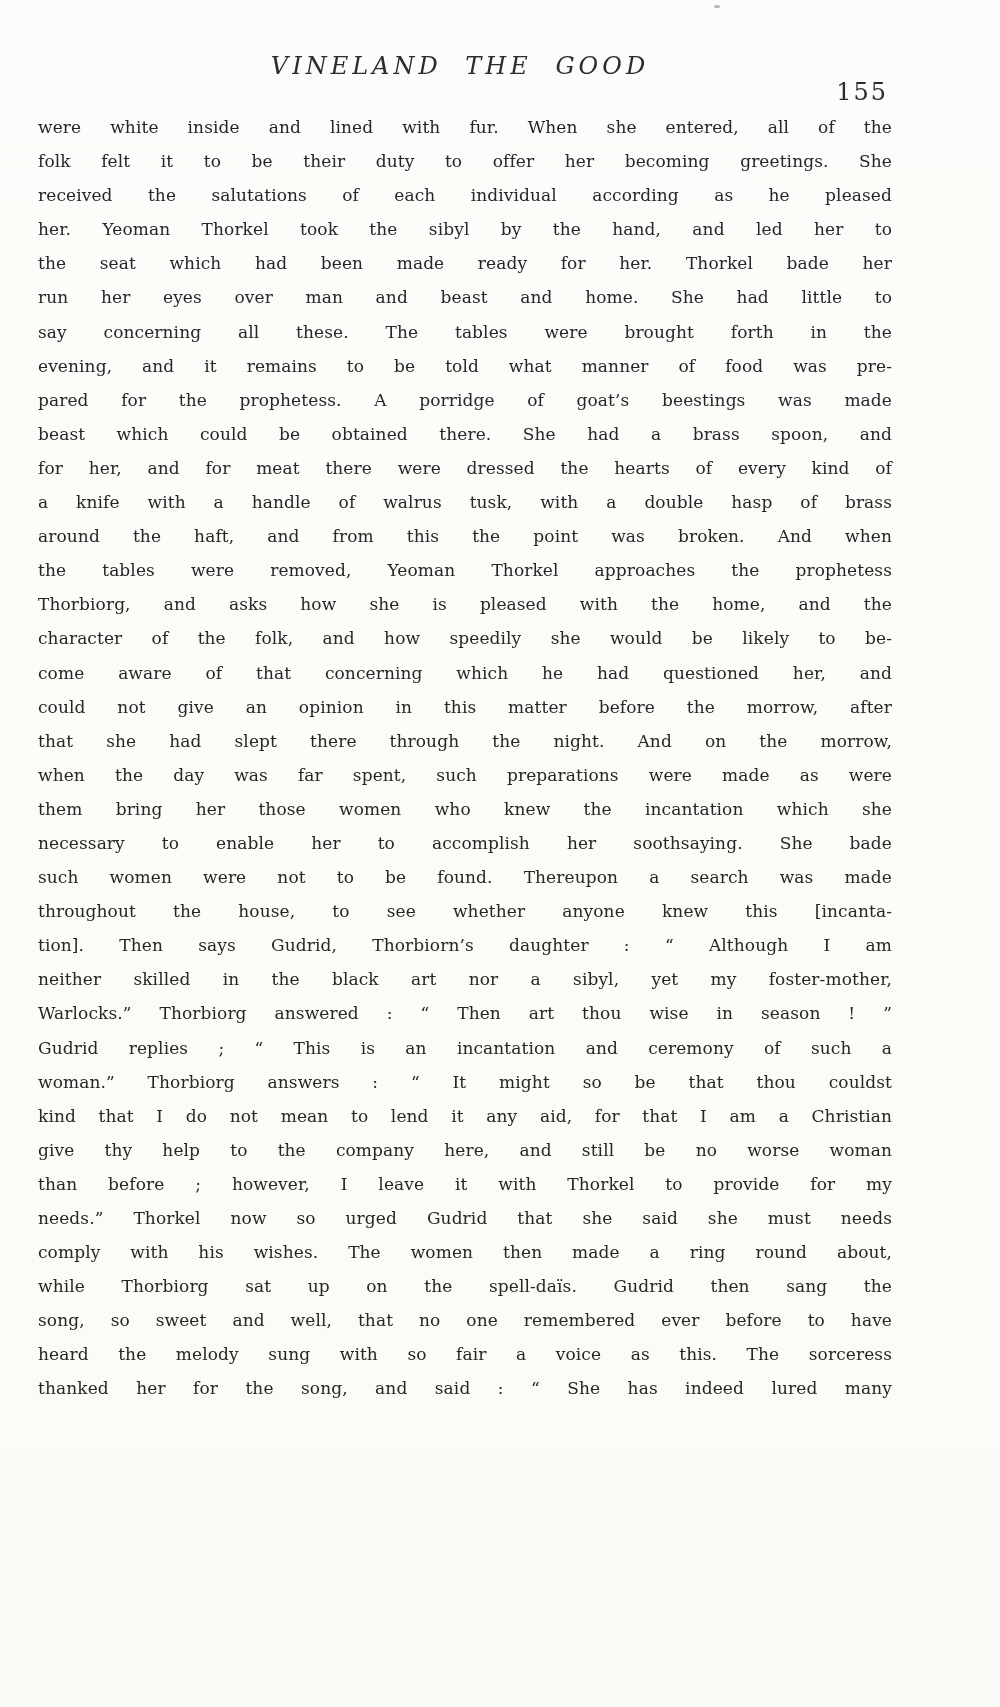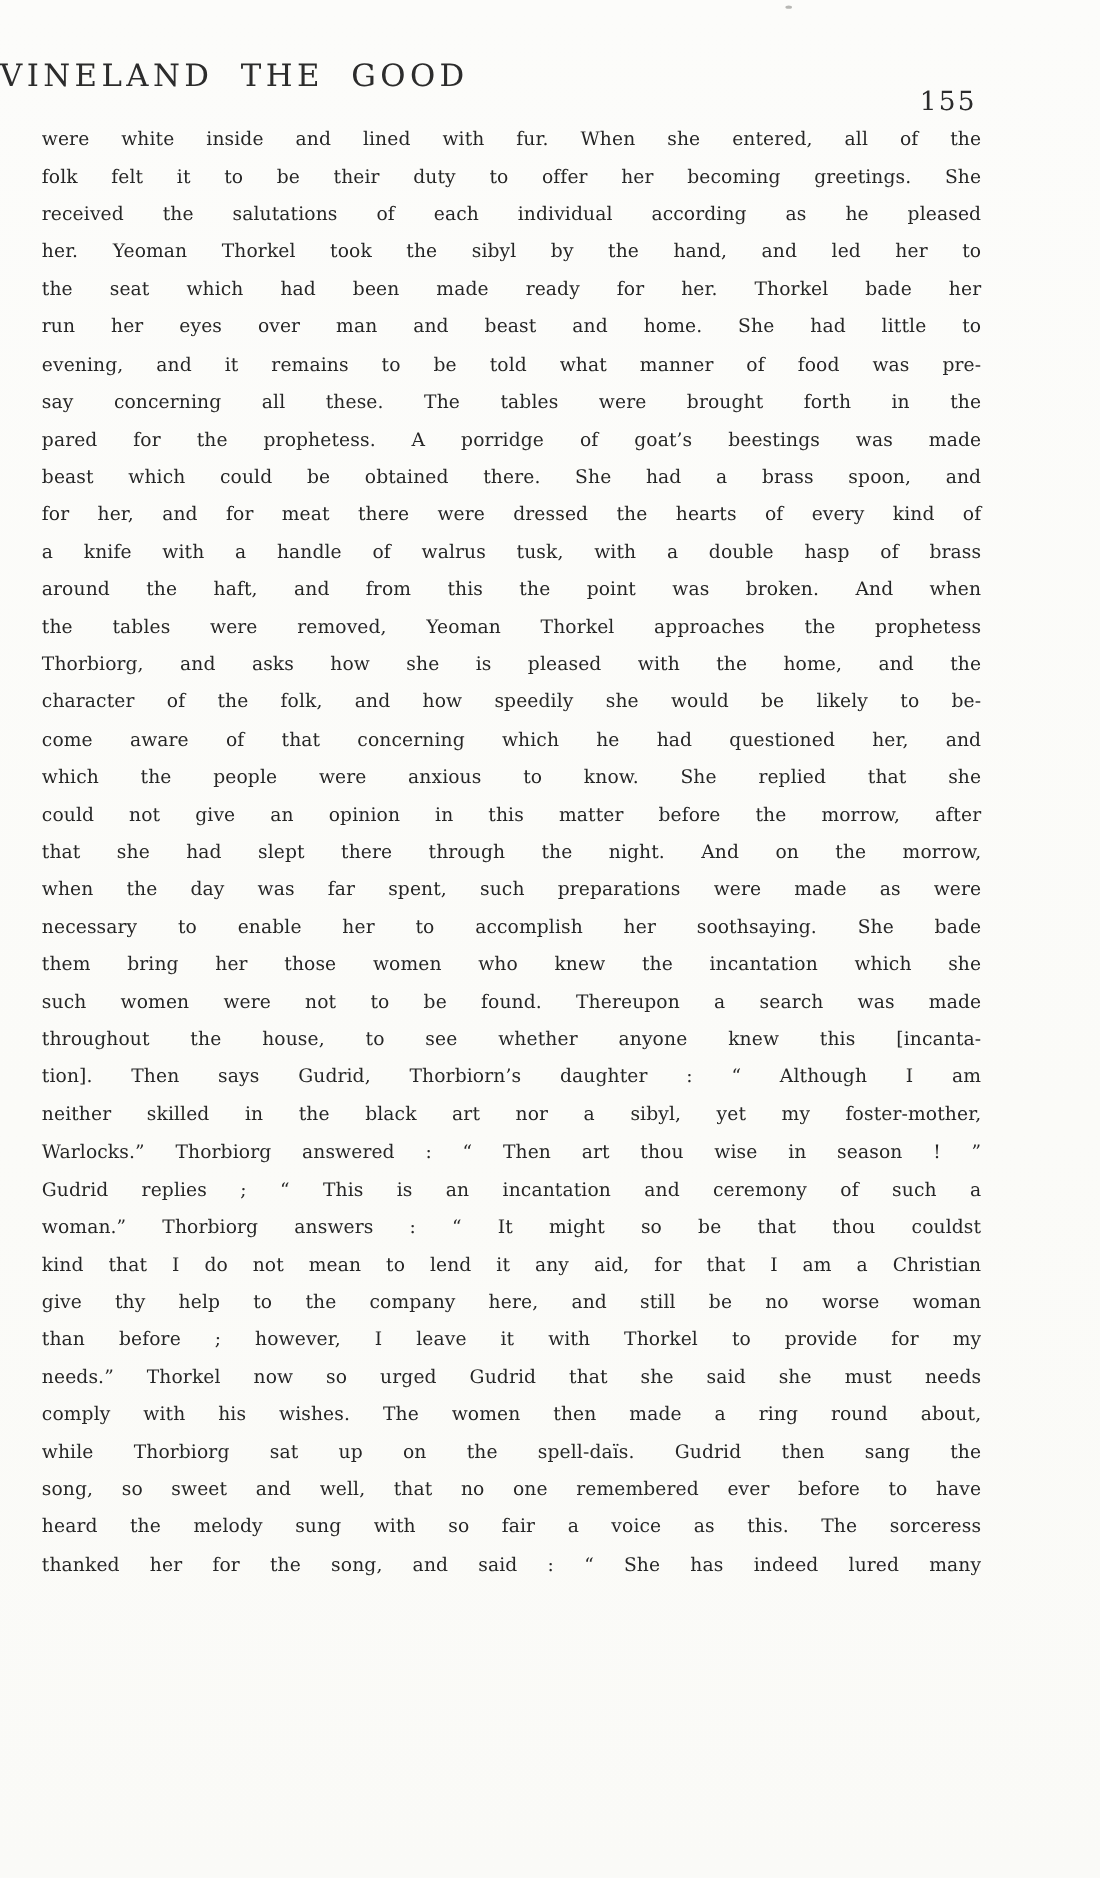--- a/index.html
+++ b/index.html
@@ -35,22 +35,23 @@
     padding-top: 52px;
     width: 100%;
     height: 90px;
   }
 
   .running-title {
     position: absolute;
     top: 52px;
     left: 0;
     width: 920px;          
-    text-align: left;
-    font-size: 28px;
+    text-align: center;
+    font-style: italic;
+    font-size: 24px;
     letter-spacing: 4px;
     word-spacing: 12px;
     color: #2c2c2c;
   }
 
   .page-number {
     position: absolute;
     top: 52px;
     right: 112px;
     font-size: 24px;
@@ -86,37 +87,36 @@
     <div class="page-number">155</div>
   </div>
 
   <div class="body-text">
       <div class="line">were white inside and lined with fur. When she entered, all of the</div>
       <div class="line">folk felt it to be their duty to offer her becoming greetings. She</div>
       <div class="line">received the salutations of each individual according as he pleased</div>
       <div class="line">her. Yeoman Thorkel took the sibyl by the hand, and led her to</div>
       <div class="line">the seat which had been made ready for her. Thorkel bade her</div>
       <div class="line">run her eyes over man and beast and home. She had little to</div>
+      <div class="line">say concerning all these. The tables were brought forth in the</div>
       <div class="line">evening, and it remains to be told what manner of food was pre-</div>
-      <div class="line">say concerning all these. The tables were brought forth in the</div>
       <div class="line">pared for the prophetess. A porridge of goat’s beestings was made</div>
       <div class="line">beast which could be obtained there. She had a brass spoon, and</div>
       <div class="line">for her, and for meat there were dressed the hearts of every kind of</div>
       <div class="line">a knife with a handle of walrus tusk, with a double hasp of brass</div>
       <div class="line">around the haft, and from this the point was broken. And when</div>
       <div class="line">the tables were removed, Yeoman Thorkel approaches the prophetess</div>
       <div class="line">Thorbiorg, and asks how she is pleased with the home, and the</div>
       <div class="line">character of the folk, and how speedily she would be likely to be-</div>
       <div class="line">come aware of that concerning which he had questioned her, and</div>
-      <div class="line">which the people were anxious to know. She replied that she</div>
       <div class="line">could not give an opinion in this matter before the morrow, after</div>
       <div class="line">that she had slept there through the night. And on the morrow,</div>
       <div class="line">when the day was far spent, such preparations were made as were</div>
+      <div class="line">them bring her those women who knew the incantation which she</div>
       <div class="line">necessary to enable her to accomplish her soothsaying. She bade</div>
-      <div class="line">them bring her those women who knew the incantation which she</div>
       <div class="line">such women were not to be found. Thereupon a search was made</div>
       <div class="line">throughout the house, to see whether anyone knew this [incanta-</div>
       <div class="line">tion]. Then says Gudrid, Thorbiorn’s daughter : “ Although I am</div>
       <div class="line">neither skilled in the black art nor a sibyl, yet my foster-mother,</div>
       <div class="line">Warlocks.” Thorbiorg answered : “ Then art thou wise in season ! ”</div>
       <div class="line">Gudrid replies ; “ This is an incantation and ceremony of such a</div>
       <div class="line">woman.” Thorbiorg answers : “ It might so be that thou couldst</div>
       <div class="line">kind that I do not mean to lend it any aid, for that I am a Christian</div>
       <div class="line">give thy help to the company here, and still be no worse woman</div>
       <div class="line">than before ; however, I leave it with Thorkel to provide for my</div>

